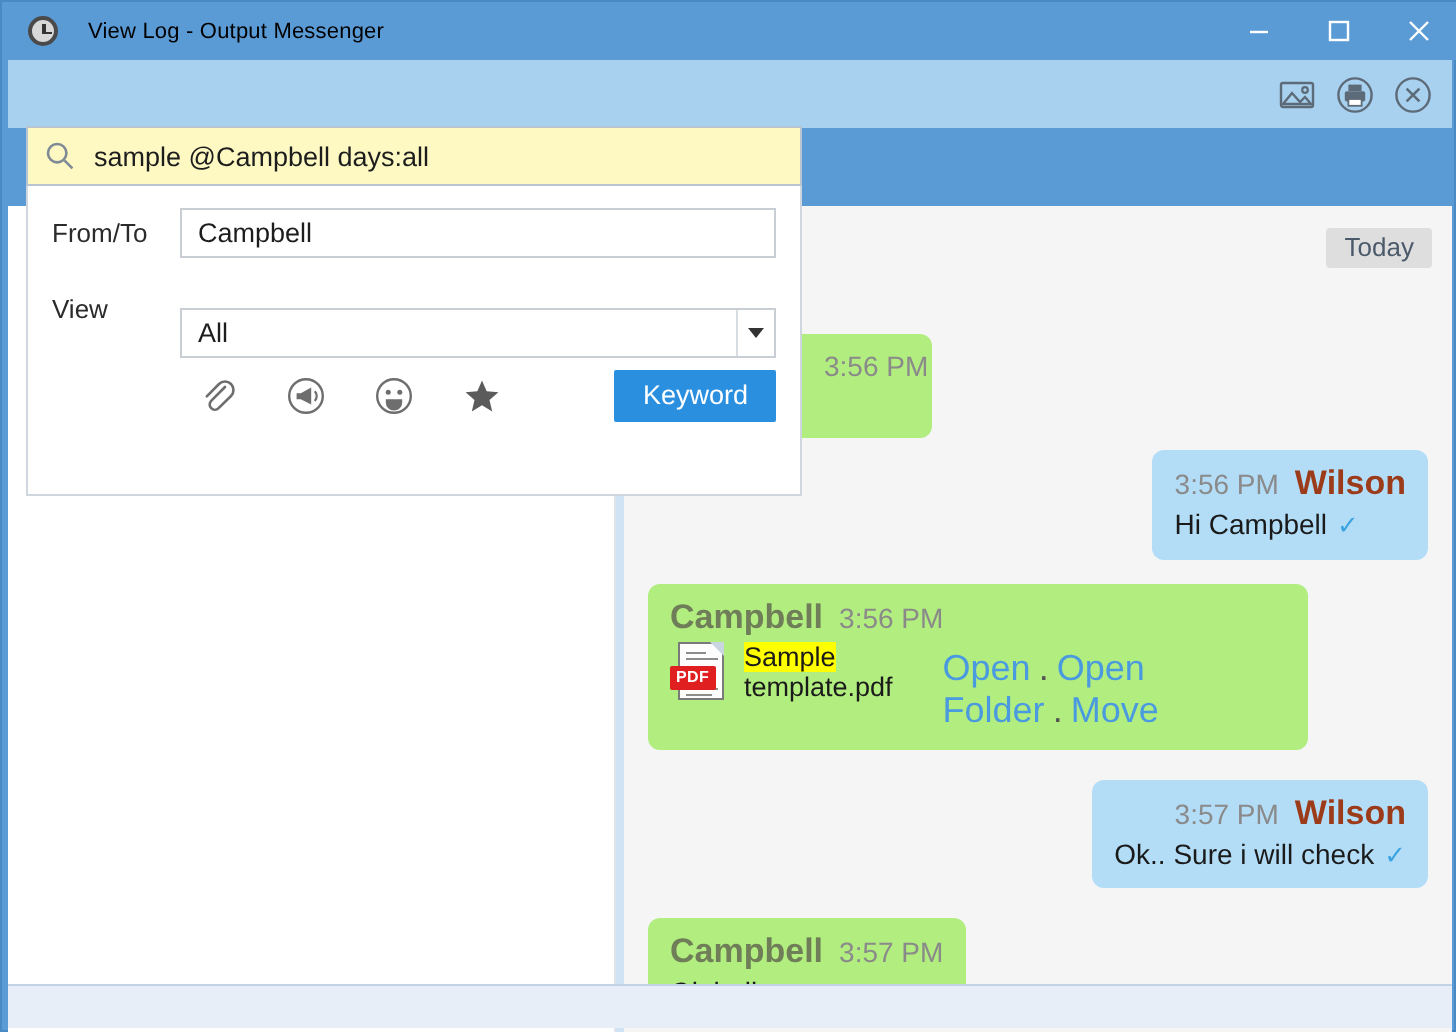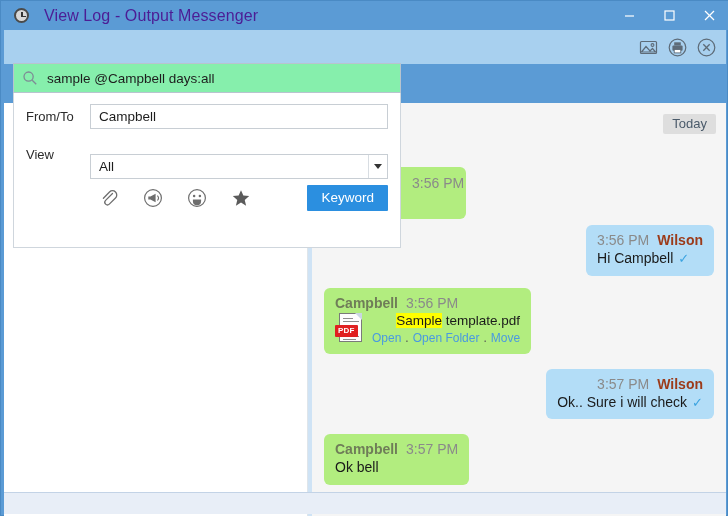--- a/index.html
+++ b/index.html
@@ -38,22 +38,22 @@
   .app-icon .clock-hand-a {
     position: absolute; left: 8px; top: 5px;
     width: 1.5px; height: 5px; background: #333;
   }
   .app-icon .clock-hand-b {
     position: absolute; left: 8px; top: 9px;
     width: 5px; height: 1.5px; background: #333;
   }
   .title-text {
     margin-left: 13px;
-    color: #4c1d95;
-    font-size: 16px;
+    color: #000000;
+    font-size: 11px;
     letter-spacing: 0.1px;
     white-space: nowrap;
     text-align: right;
   }
   .win-controls {
     position: absolute; right: 0; top: 0;
     height: 29px; display: flex; align-items: center;
   }
   .win-btn {
     width: 40px; height: 29px;
@@ -137,21 +137,21 @@
     border-radius: 6px;
     padding: 7px 11px 8px 11px;
     max-width: 330px;
     position: relative;
   }
   .bubble.green { background: #b2ed7f; }
   .bubble.blue  { background: #b3ddf7; }
 
   .meta { display: flex; align-items: baseline; gap: 8px; margin-bottom: 2px; }
   .meta.rightal { justify-content: flex-end; }
-  .sender { font-size: 14px; font-weight: bold; }
+  .sender { font-size: 17px; font-weight: bold; }
   .sender.green-s { color: #6f7d58; }
   .sender.blue-s  { color: #9c3b1a; }
   .time { font-size: 14px; color: #8a8a8a; }
   .msg-text { font-size: 14px; color: #1a1a1a; line-height: 1.25; }
   .tick {
     color: #3ba3e0; font-size: 13px;
     margin-left: 5px;
   }
 
   
@@ -175,43 +175,43 @@
   .pdf-line {
     position: absolute; left: 3px; height: 1px; background: #8d8d8d;
   }
   .pdf-badge {
     position: absolute; left: 0; top: 12px;
     background: #e02020; color: #fff;
     font-size: 8px; font-weight: bold;
     padding: 2px 3px; border-radius: 1px;
     letter-spacing: 0.2px; line-height: 1;
   }
-  .file-info { display: flex; flex-direction: column; align-items: flex-end; }
+  .file-info { display: flex; flex-direction: row; }
   .file-name { font-size: 13.5px; color: #1a1a1a; }
   .hl-yellow { background: #ffff00; }
   .hl-orange { background: #ff9c00; }
-  .file-actions { margin-top: 3px; font-size: 12px; color: #4a9ae0; }
+  .file-actions { margin-top: 3px; font-size: 18px; color: #4a9ae0; }
   .file-actions .sep { color: #555; margin: 0 4px; }
   .file-actions a { color: #4a9ae0; text-decoration: none; }
 
   .pencil { color: #5a5a5a; font-size: 12px; margin-right: 3px; }
 
   
   .statusbar {
     position: absolute; left: 3px; bottom: 3px;
     width: 722px; height: 22px;
     background: #e8eef7;
     border-top: 1px solid #c3d3e6;
   }
 
   
   .search-box-wrap {
     position: absolute; left: 12px; top: 33px;
     width: 388px; height: 30px;
-    background: #86efac; border: 1px solid #b8c4cf;
+    background: #fef9c3; border: 1px solid #b8c4cf;
     display: flex; align-items: center;
     z-index: 40;
   }
   .search-icon-s {
     margin-left: 8px; width: 16px; height: 16px;
     color: #7e8a95; flex: 0 0 auto;
   }
   .search-query {
     margin-left: 9px; font-size: 13.5px; color: #1d1d1d;
   }

